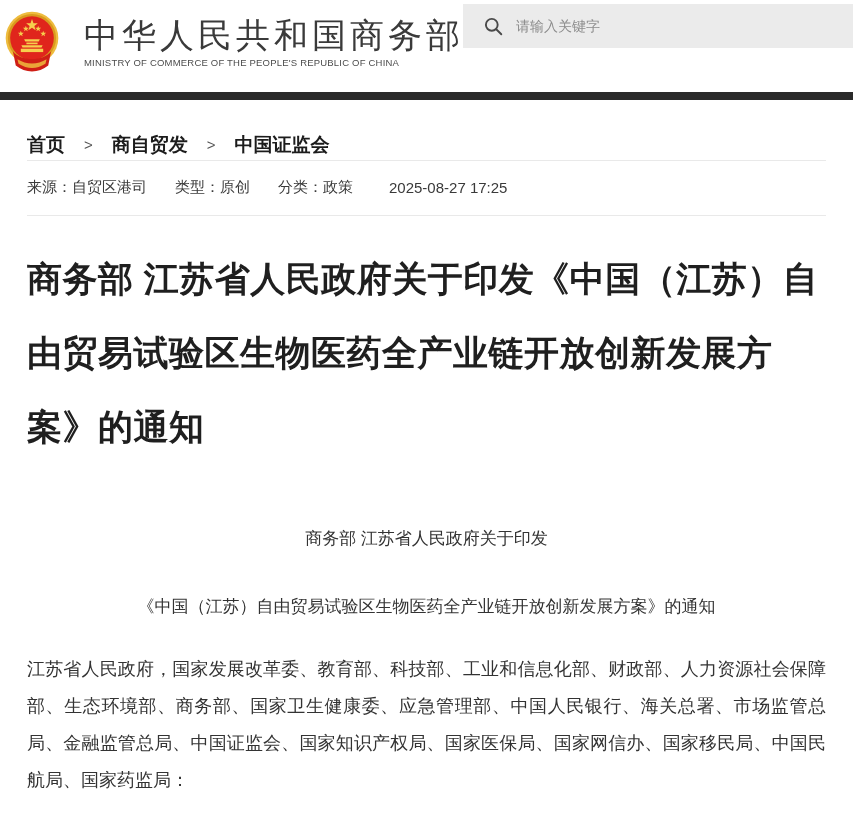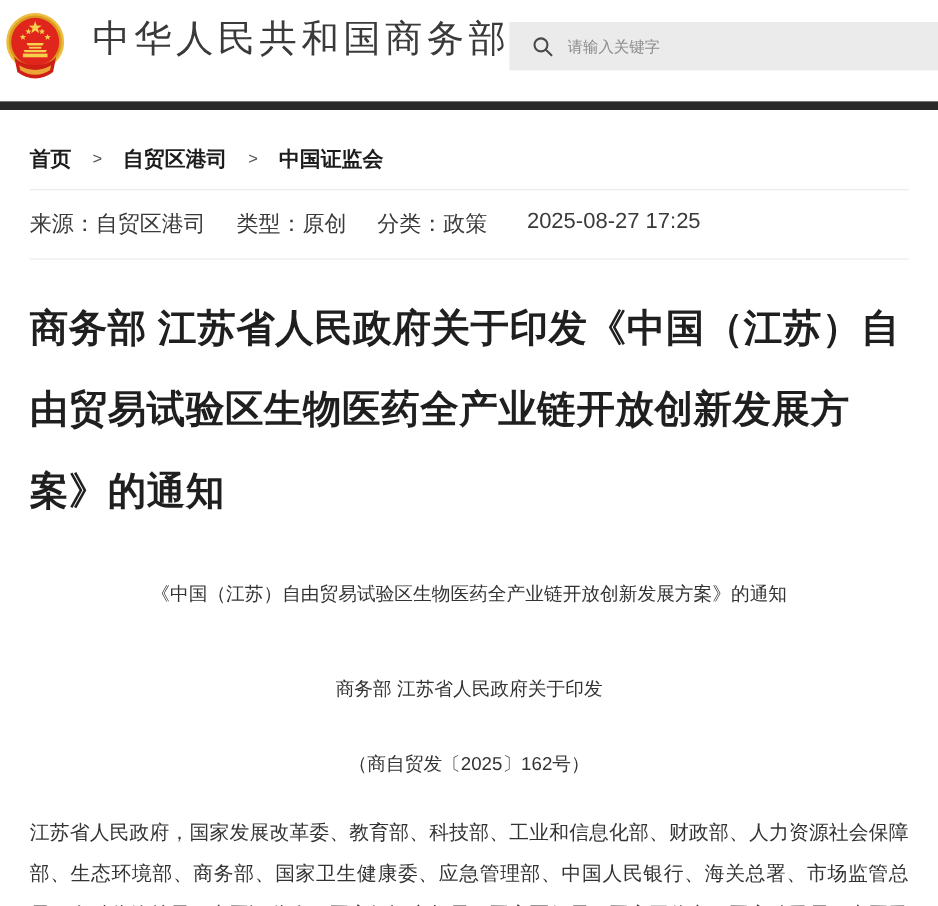--- a/index.html
+++ b/index.html
@@ -15,50 +15,50 @@
   .logo-wrap { position:absolute; left:4px; top:10px; width:56px; height:64px; cursor:pointer; }
   .site-titles { position:absolute; left:84px; top:20px; }
   .site-title {
     font-size:34px; letter-spacing:4px; color:#3a3a3a; font-weight:500;
     line-height:30px; white-space:nowrap;
   }
   .site-subtitle {
     font-size:9.5px; color:#4c4c4c; margin-top:7px; letter-spacing:0.2px; white-space:nowrap;
   }
   .search-box {
-    position:absolute; left:463px; top:20px; width:390px; height:44px;
+    position:absolute; left:463px; top:4px; width:390px; height:44px;
     background:#ebebeb; display:flex; align-items:center;
   }
   .search-icon { margin-left:21px; width:19px; height:19px; flex:0 0 auto; }
   .search-input {
     margin-left:13px; flex:1; border:none; outline:none; background:transparent;
     font-size:14px; color:#333; font-family:inherit;
   }
   .search-input::placeholder { color:#8c8c8c; }
 
   
   .dark-bar { height:8px; background:#2a2a2a; width:100%; }
 
   
   .content { padding:0 27px; }
 
   .breadcrumb {
-    display:flex; align-items:center; margin-top:32px; padding-bottom:14px;
+    display:flex; align-items:center; margin-top:32px; padding-bottom:2px;
     border-bottom:1px solid #e9e9e9;
     font-size:19px; font-weight:700; color:#1c1c1c;
   }
   .breadcrumb .crumb { cursor:pointer; }
   .breadcrumb .sep {
     margin:0 19px; font-weight:400; color:#555; font-size:15px; line-height:22px;
   }
 
   .meta-row {
-    display:flex; padding:17px 0 18px;
+    display:flex; align-items:center; padding:17px 0 18px;
     border-bottom:1px solid #e9e9e9;
-    font-size:20px; color:#3a3a3a;
+    font-size:15px; color:#3a3a3a;
   }
   .meta-row .meta-item { margin-right:28px; white-space:nowrap; }
   .meta-row .meta-item:last-child { margin-right:0; margin-left:8px; }
 
   .article-title {
     margin-top:26px;
     font-size:35px; line-height:74px; font-weight:700; color:#1f1f1f;
     letter-spacing:0.5px;
   }
 
@@ -101,53 +101,53 @@
         </g>
 
         <path d="M16 74 C30 92 70 92 84 74 L79 99 C62 113 38 113 21 99 Z" fill="#cf1e16"></path>
         <path d="M24 88 C40 98 60 98 76 88 L74 96 C58 106 42 106 26 96 Z" fill="#eebc3e" opacity="0.85"></path>
       </svg>
     </span>
   </div>
 
   <div class="site-titles">
     <div class="site-title">中华人民共和国商务部</div>
+    <div class="site-subtitle">MINISTRY OF COMMERCE OF THE PEOPLE'S REPUBLIC OF CHINA</div>
   </div>
 
   <div class="search-box">
     <span class="search-icon">
       <svg width="19" height="19" viewBox="0 0 20 20">
         <circle cx="8.2" cy="8.2" r="6.2" fill="none" stroke="#4a4a4a" stroke-width="2"></circle>
         <line x1="12.9" y1="12.9" x2="18.2" y2="18.2" stroke="#4a4a4a" stroke-width="2" stroke-linecap="round"></line>
       </svg>
     </span>
     <input class="search-input" type="text" placeholder="请输入关键字" style="">
   </div>
 </div>
 
 <div class="dark-bar"></div>
 
 <div class="content">
 
   <div class="breadcrumb">
     <span class="crumb">首页</span>
     <span class="sep">&gt;</span>
-    <span class="crumb">自贸区港司</span>
+    <span class="crumb">商自贸发</span>
     <span class="sep">&gt;</span>
     <span class="crumb">中国证监会</span>
   </div>
 
   <div class="meta-row">
     <span class="meta-item">来源：自贸区港司</span>
     <span class="meta-item">类型：原创</span>
     <span class="meta-item">分类：政策</span>
     <span class="meta-item">2025-08-27 17:25</span>
   </div>
 
   <h1 class="article-title">商务部 江苏省人民政府关于印发《中国（江苏）自由贸易试验区生物医药全产业链开放创新发展方案》的通知</h1>
 
+  <p class="doc-line doc-line-1">商务部 江苏省人民政府关于印发</p>
   <p class="doc-line doc-line-2">《中国（江苏）自由贸易试验区生物医药全产业链开放创新发展方案》的通知</p>
-  <p class="doc-line doc-line-1">商务部 江苏省人民政府关于印发</p>
-  <p class="doc-line doc-number">（商自贸发〔2025〕162号）</p>
 
   <p class="opening-paragraph">江苏省人民政府，国家发展改革委、教育部、科技部、工业和信息化部、财政部、人力资源社会保障部、生态环境部、商务部、国家卫生健康委、应急管理部、中国人民银行、海关总署、市场监管总局、金融监管总局、中国证监会、国家知识产权局、国家医保局、国家网信办、国家移民局、中国民航局、国家药监局：</p>
 
 </div>
 
 </body></html>

